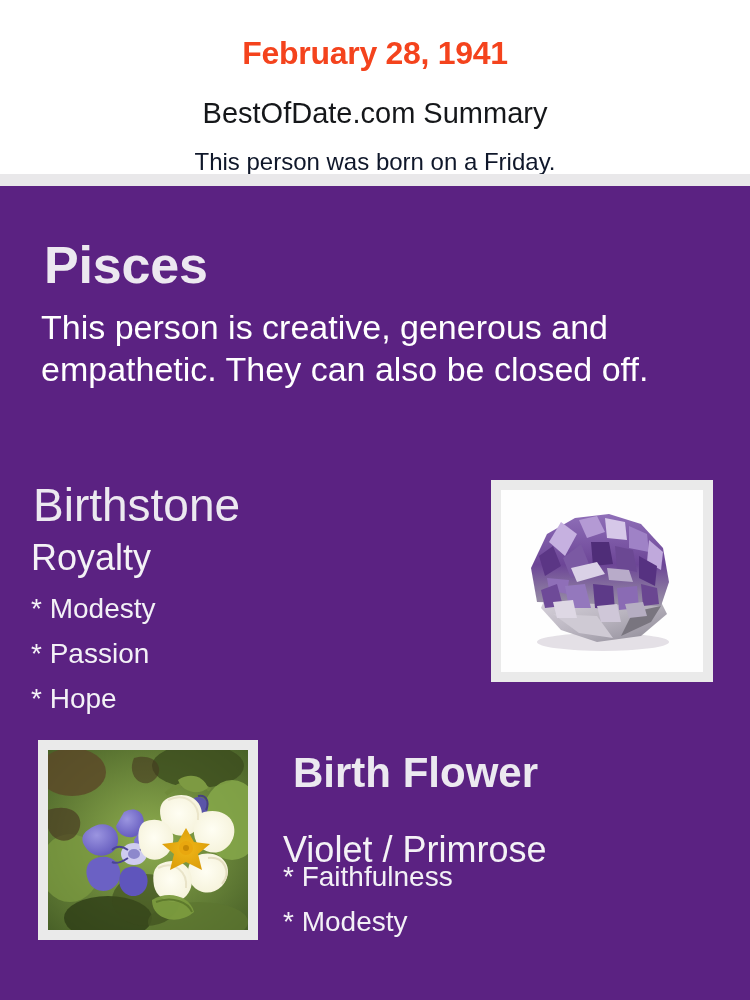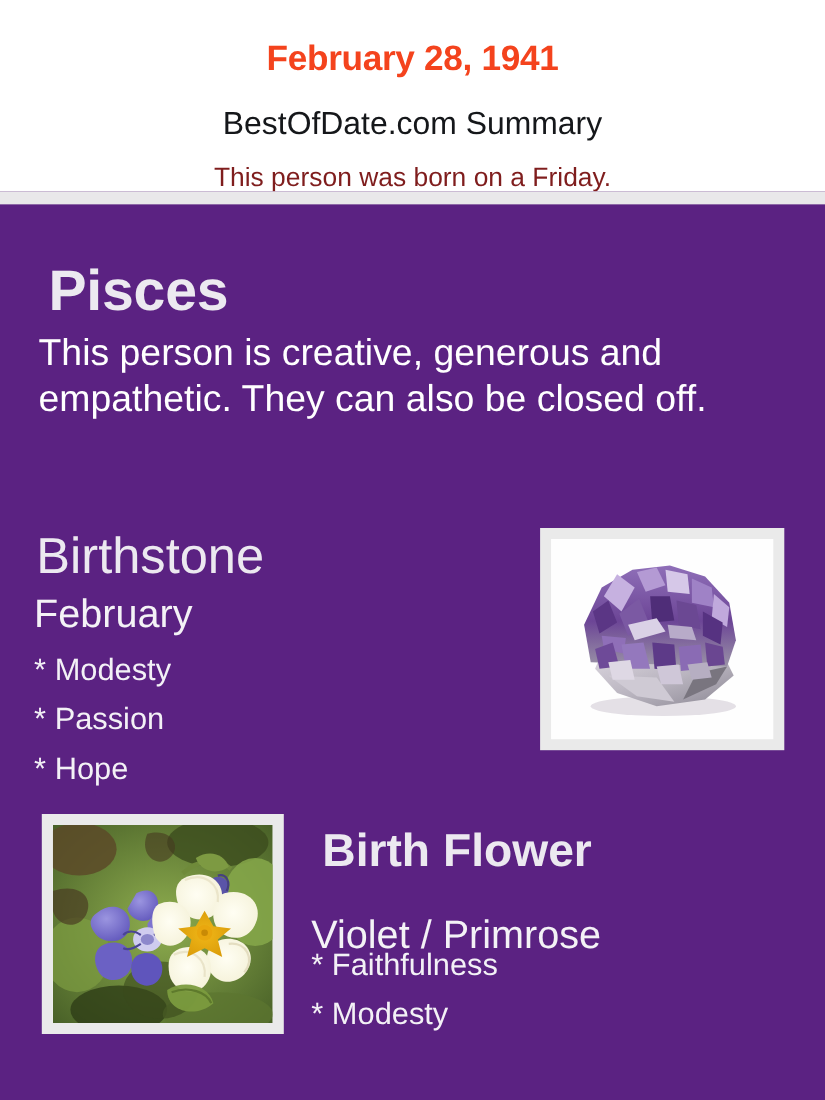--- a/index.html
+++ b/index.html
@@ -49,21 +49,21 @@
     line-height: 36px;
     font-weight: normal;
     color: #15171a;
   }
   .header-note {
     margin: 12px;
     padding-top: 4px;
     font-size: 24px;
     line-height: 30px;
     font-weight: normal;
-    color: #7f1d1d;
+    color: #0f172a;
   }
   .divider {
     position: absolute;
     left: 0;
     top: 174px;
     width: 750px;
     height: 12px;
     background: #e9e8ea;
   }
 
@@ -87,21 +87,21 @@
     line-height: 62px;
     font-weight: bold;
     color: #ece9f0;
     letter-spacing: -0.2px;
   }
   .zodiac-desc {
     position: absolute;
     left: 31px;
     top: 296px;
     width: 672px;
-    margin: 4px;
+    margin: 10px;
     font-size: 34px;
     line-height: 42px;
     font-weight: normal;
     color: #ffffff;
   }
 
   
   .stone-title {
     position: absolute;
     left: 33px;
@@ -212,21 +212,21 @@
     <div class="header-note">This person was born on a Friday.</div>
   </div>
   <div class="divider"></div>
 
   <div class="body-panel"></div>
 
   <h2 class="zodiac-name">Pisces</h2>
   <p class="zodiac-desc">This person is creative, generous and empathetic. They can also be closed off.</p>
 
   <h2 class="stone-title">Birthstone</h2>
-  <div class="stone-name">February</div>
+  <div class="stone-name">Royalty</div>
   <ul class="stone-list">
     <li>* Modesty</li>
     <li>* Passion</li>
     <li>* Hope</li>
   </ul>
 
   <div class="photo-frame" id="stone-photo">
     <div class="inner">
       <svg viewBox="0 0 202 182" preserveAspectRatio="none">
         <defs>

